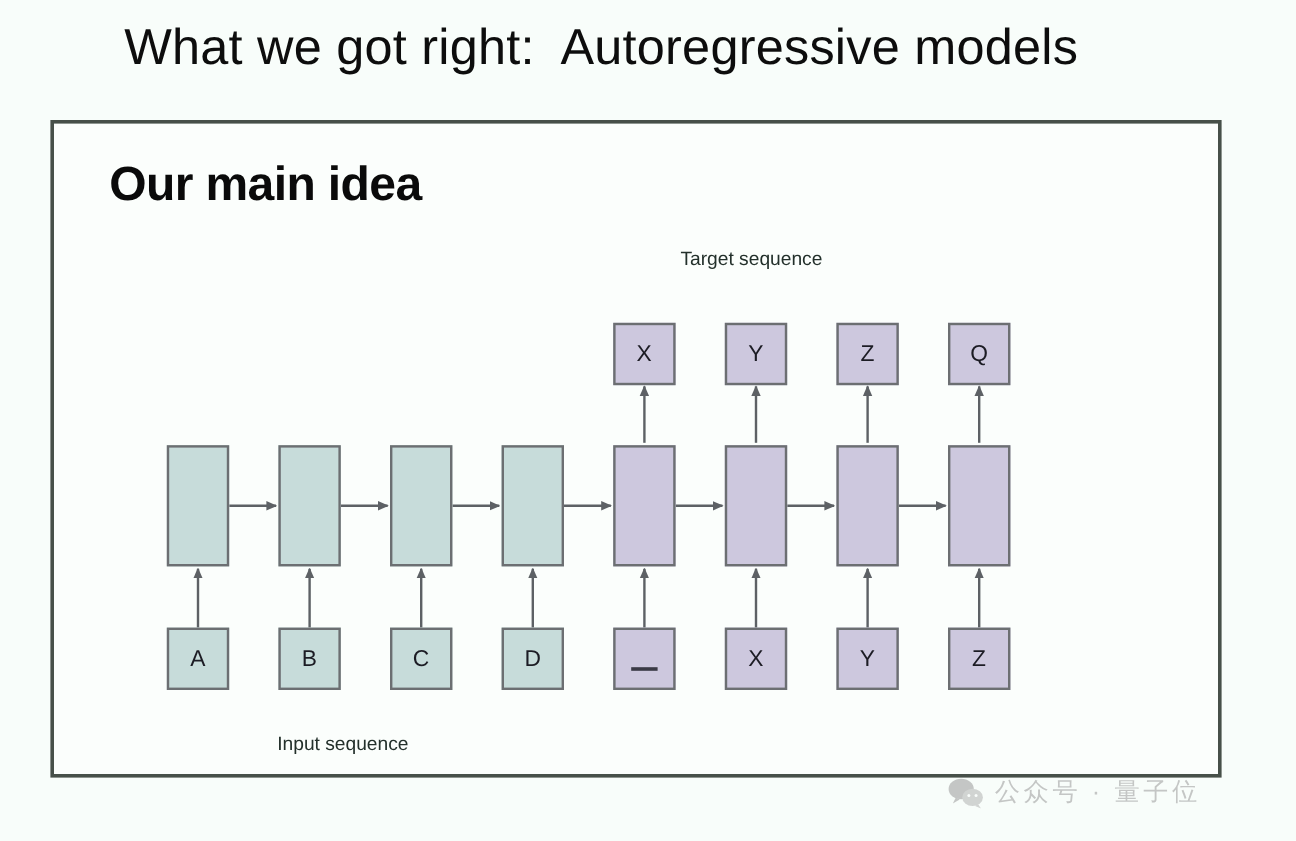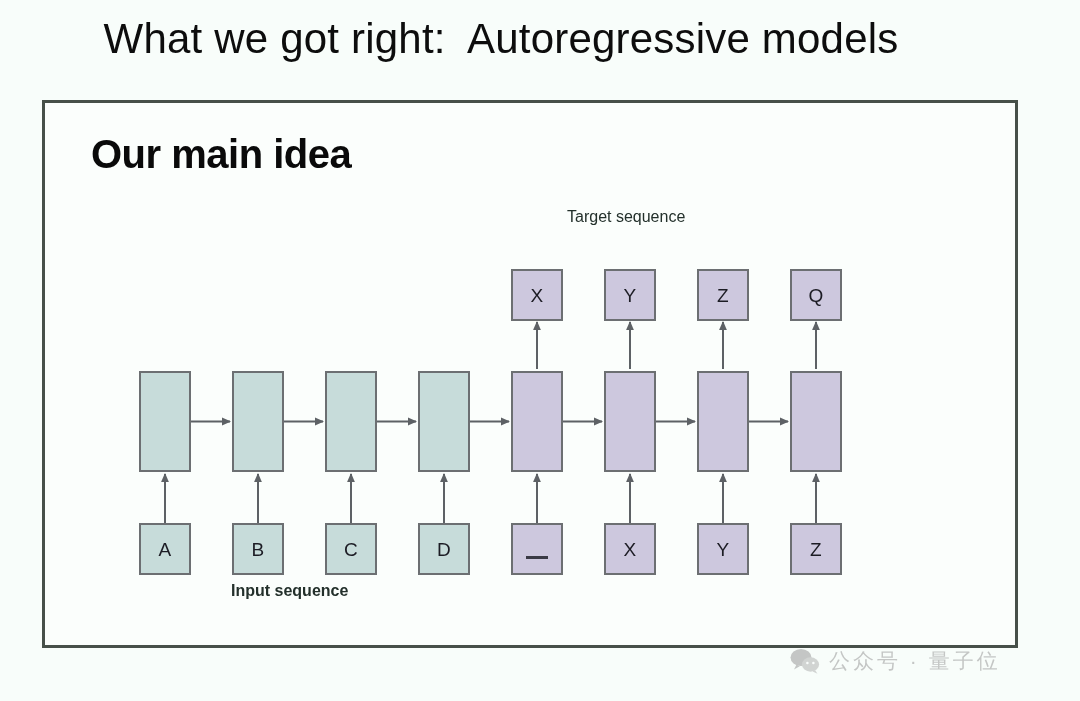--- a/index.html
+++ b/index.html
@@ -99,21 +99,21 @@
   }
 
   .caption {
     position: absolute;
     font-size: 16px;
     line-height: 20px;
     color: #23302b;
     white-space: nowrap;
   }
   #caption-target { left: 522px; top: 104px; }
-  #caption-input  { left: 186px; top: 478px; font-weight: bold; }
+  #caption-input  { left: 186px; top: 508px; }
 
   .edge-layer {
     position: absolute;
     left: 0; top: 0;
     width: 976px; height: 548px;
     pointer-events: none;
   }
 
   
   #watermark {

